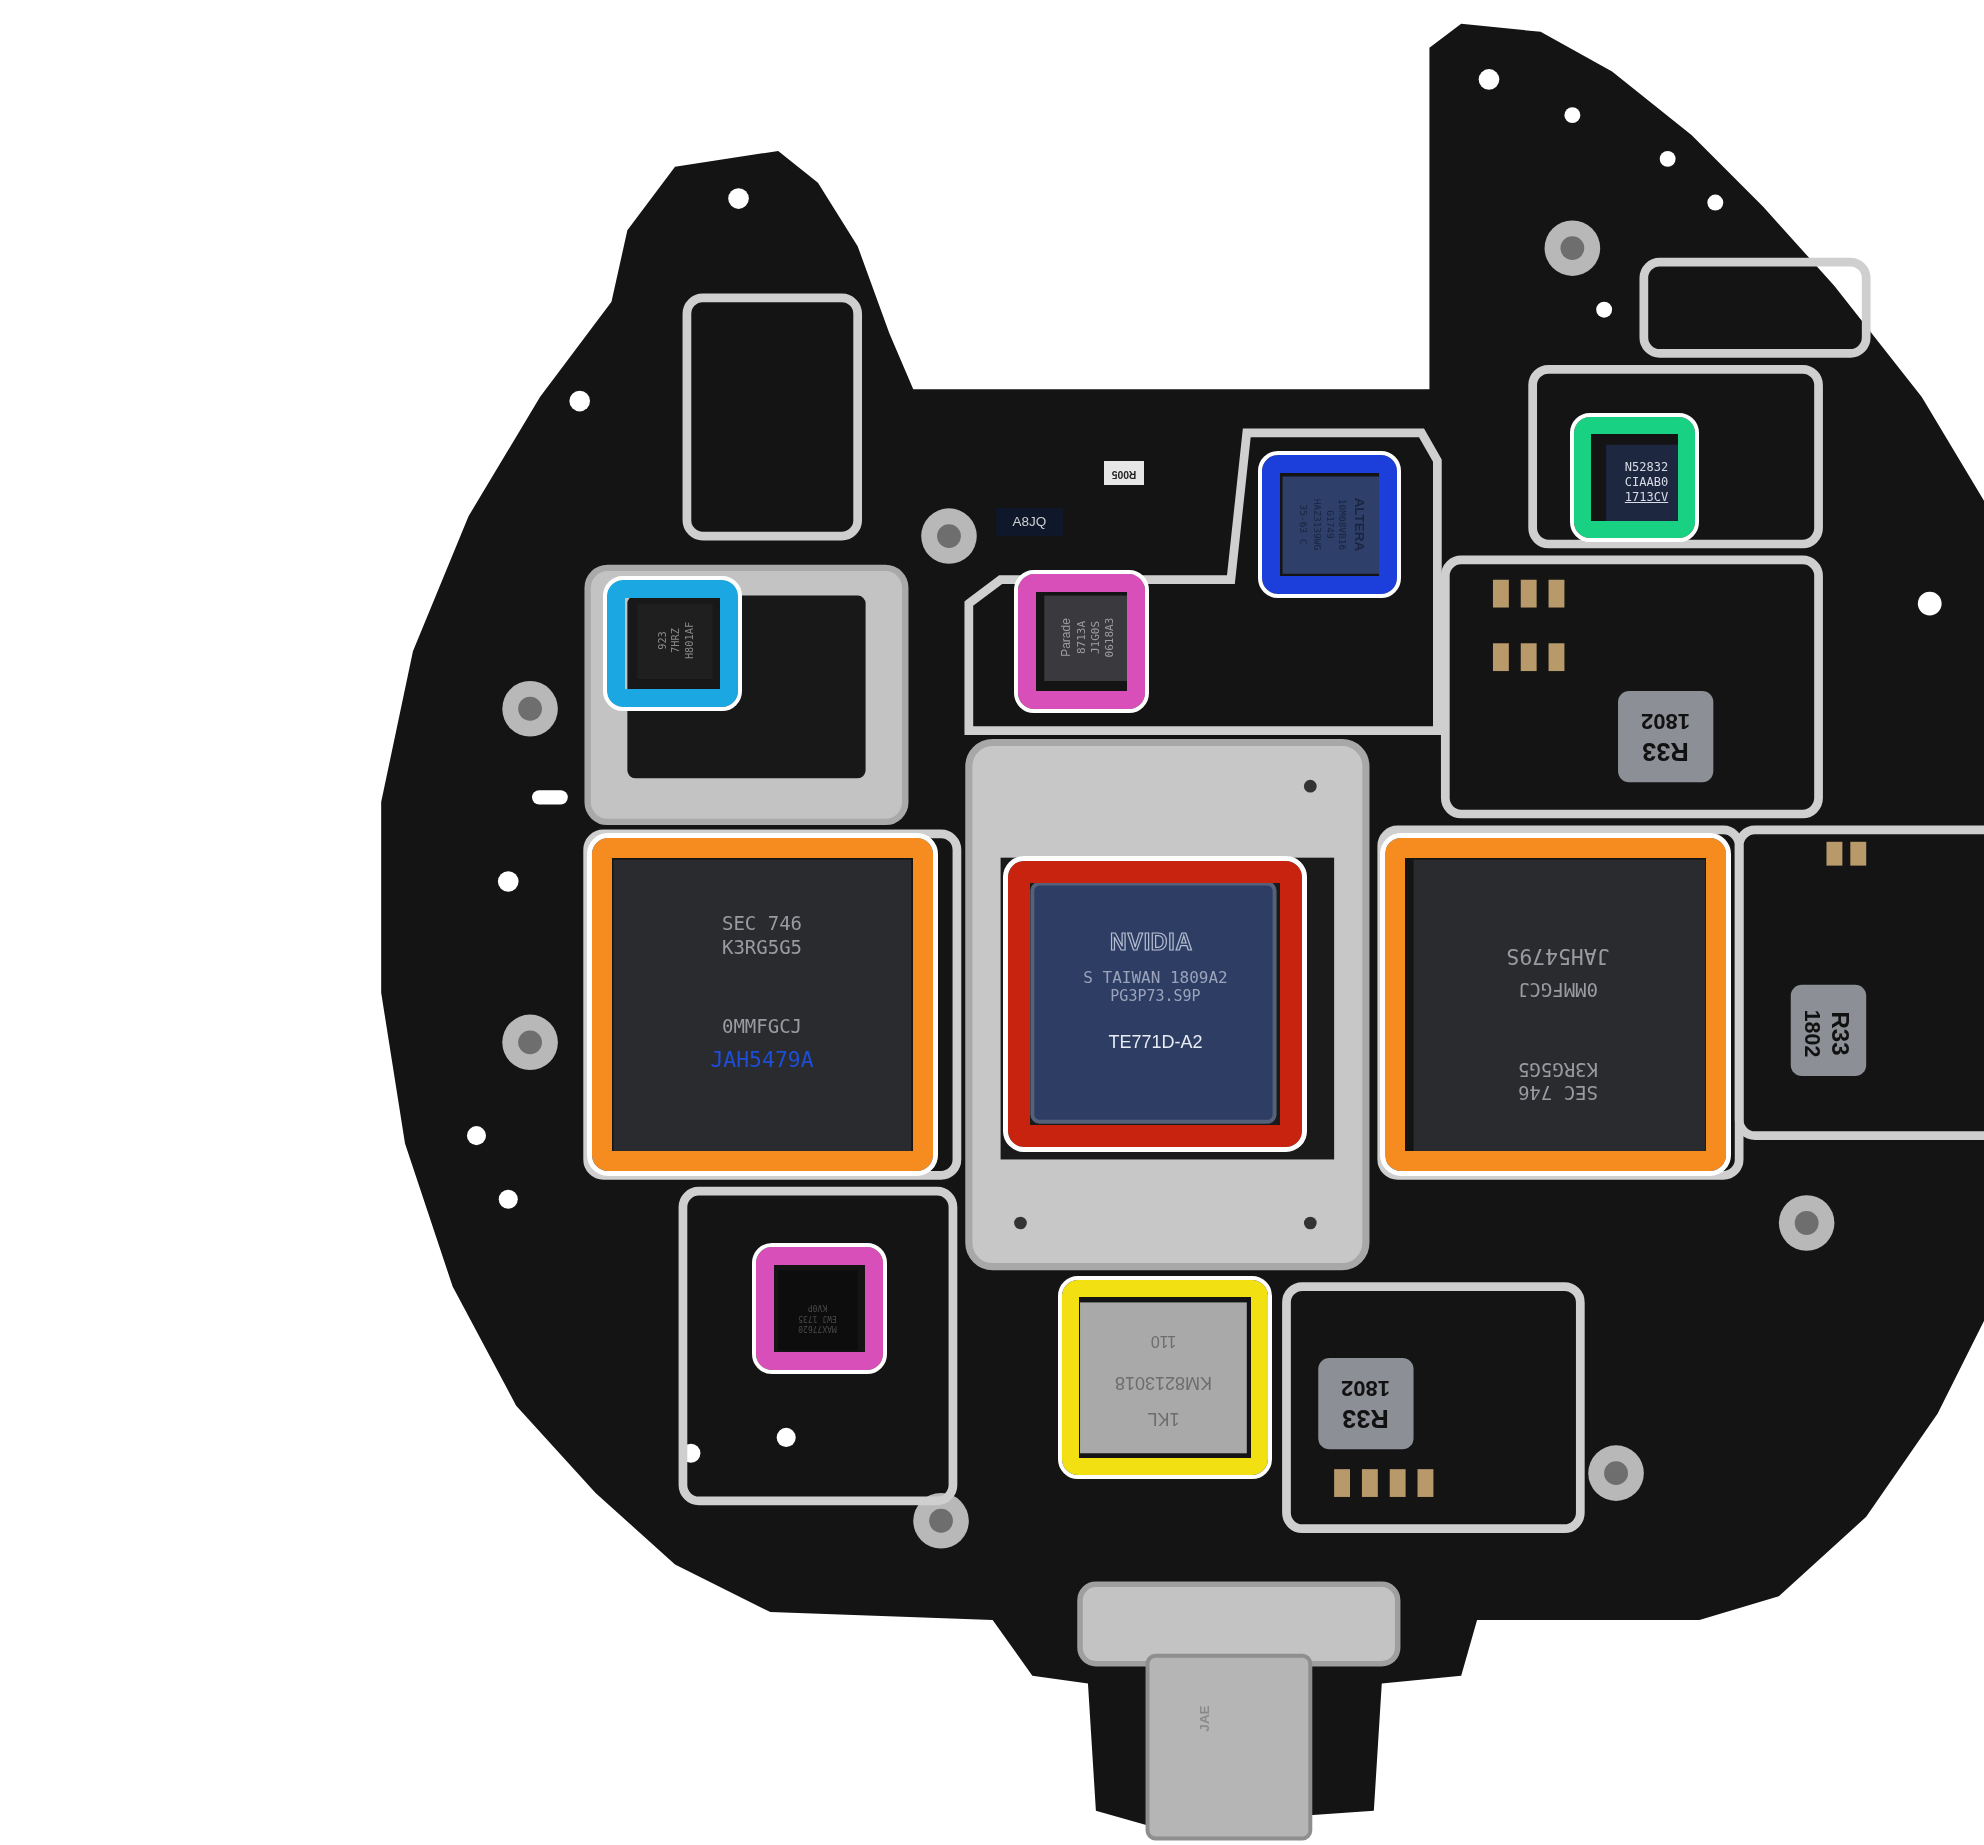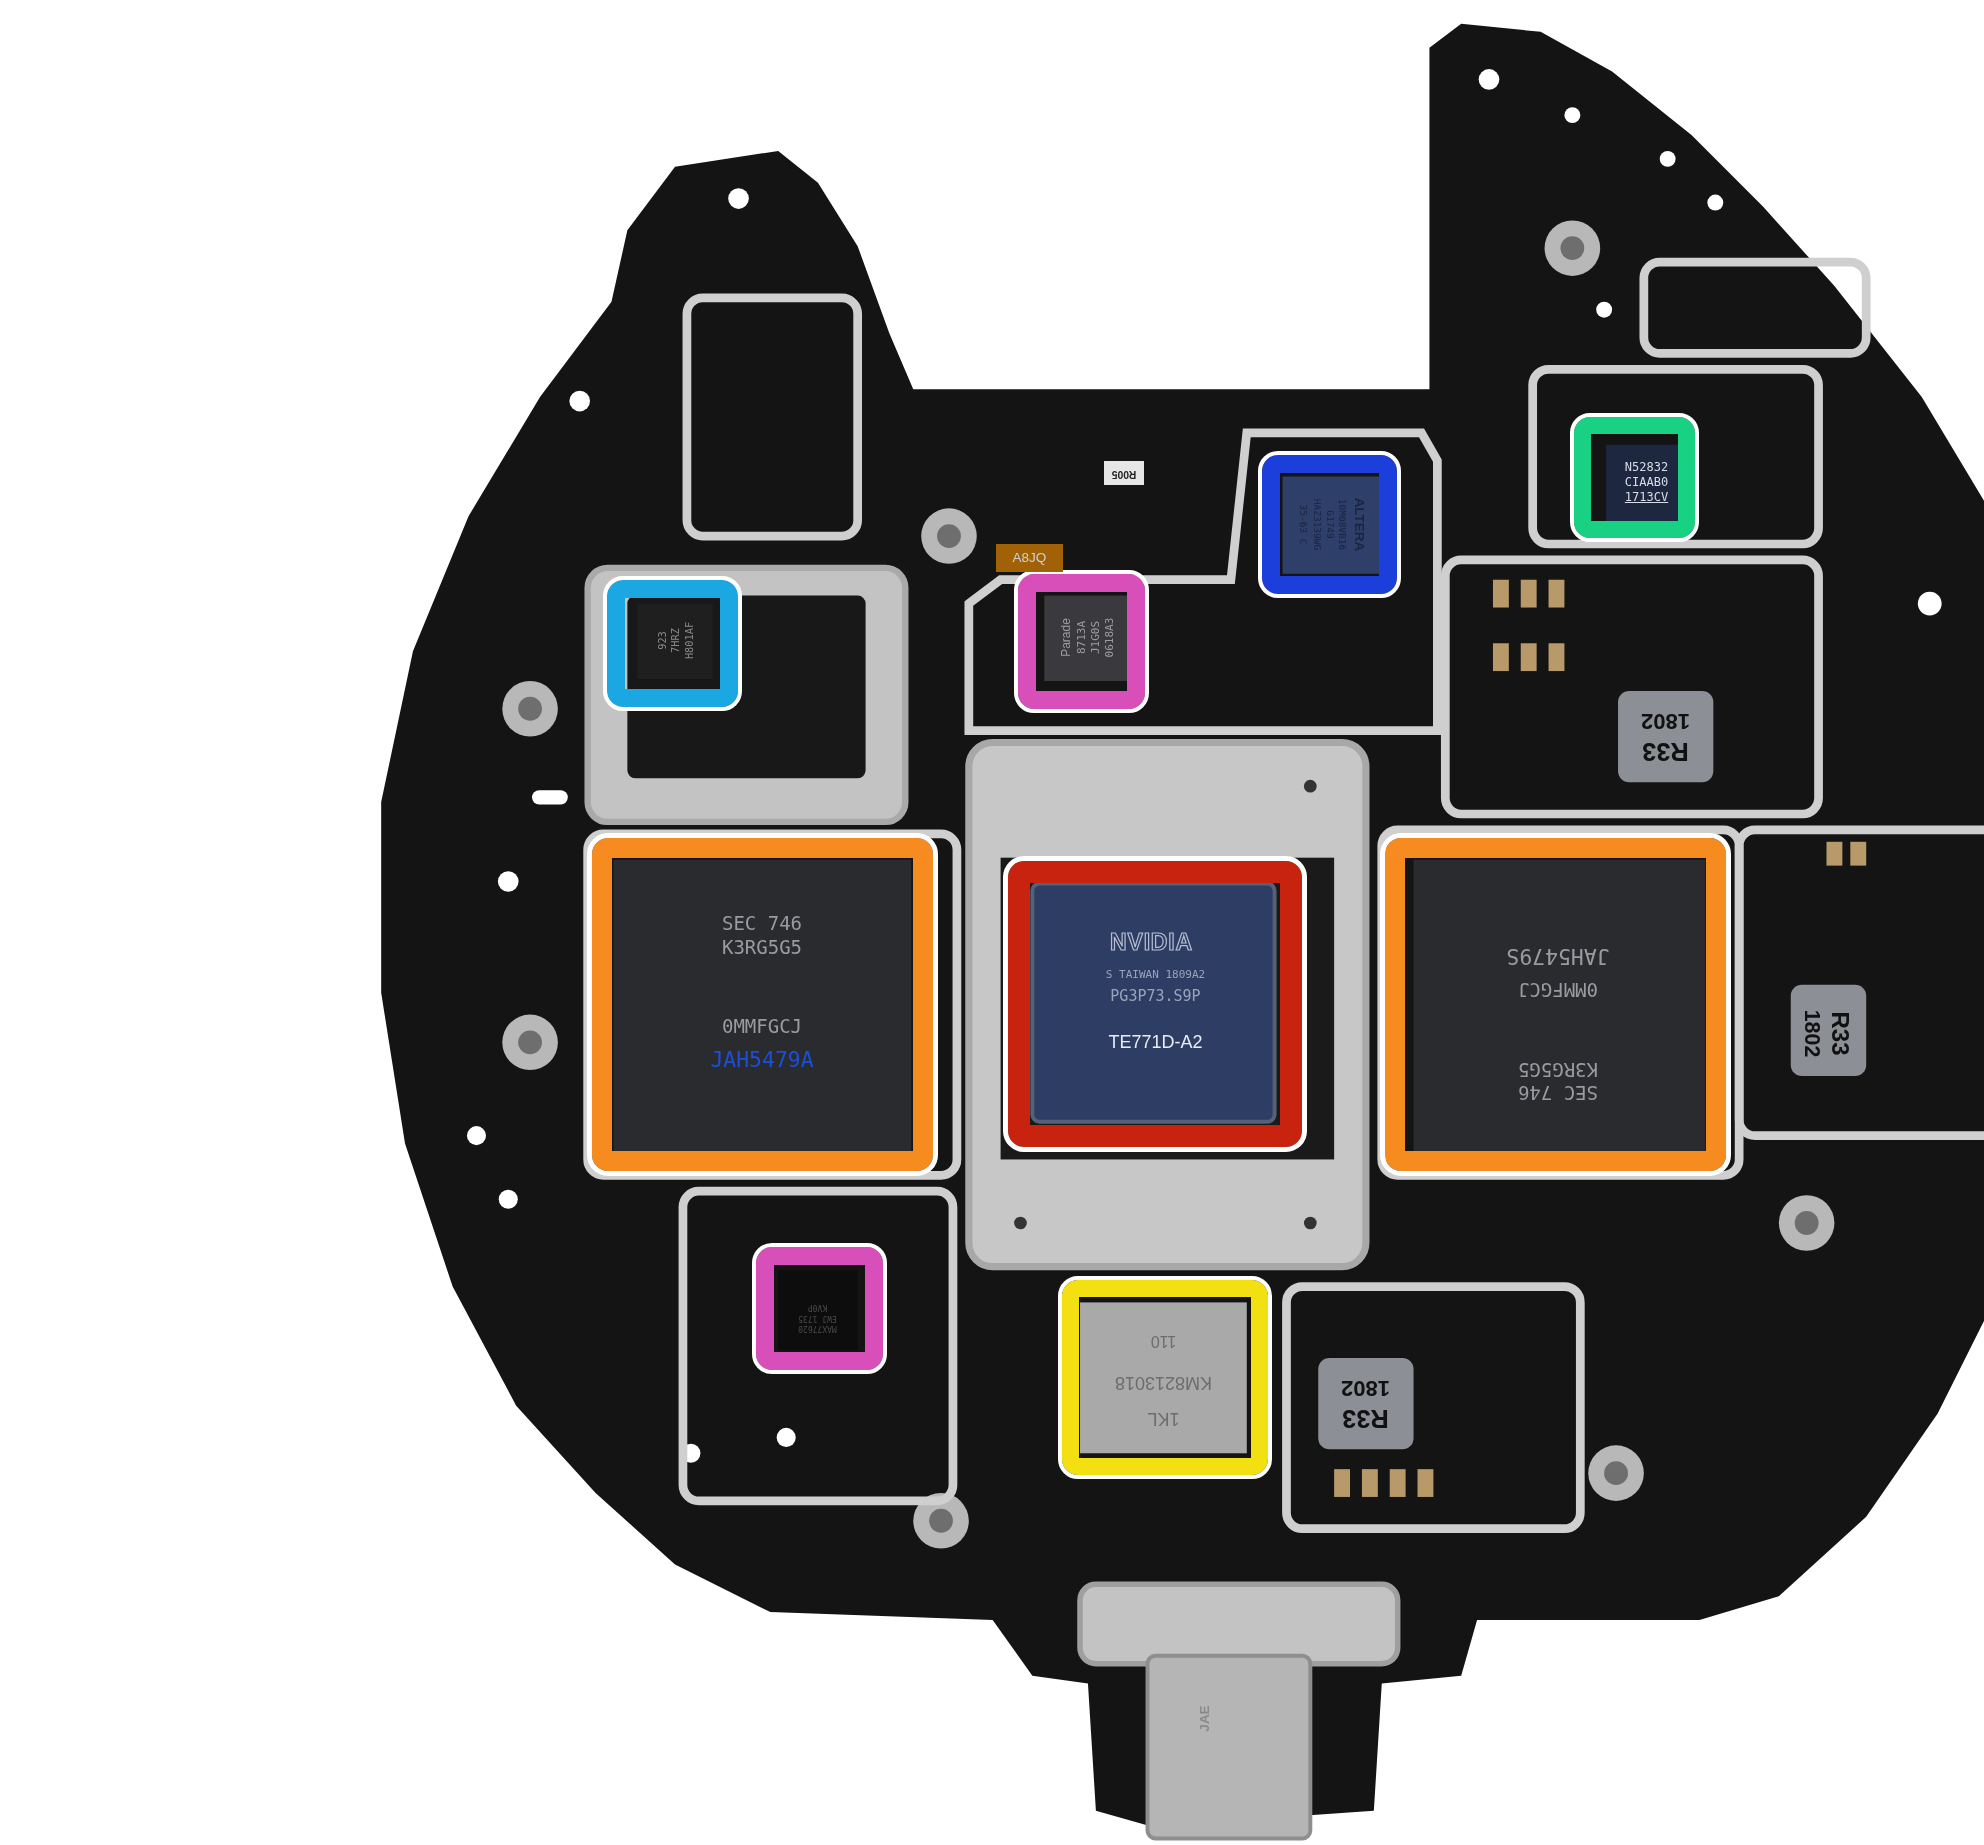--- a/index.html
+++ b/index.html
@@ -132,21 +132,21 @@
 
 <div class="hl" style="left:607px;top:580px;width:131px;height:127px;border:18px solid #1ba7e2;outline:4.8px solid #fff;"></div>
 
 <div class="hl" style="left:1018px;top:574px;width:127px;height:135px;border:18px solid #d94fba;outline:4.8px solid #fff;"></div>
 
 <div class="hl" style="left:756px;top:1247px;width:127px;height:123px;border:18px solid #d94fba;outline:4.8px solid #fff;"></div>
 
 <div class="hl" style="left:1062px;top:1280px;width:206px;height:195px;border:17.5px solid #f2e013;outline:4.8px solid #fff;"></div>
 
 <div class="chip-text sans" style="left:1088px;top:929px;width:127px;font-size:23px;font-weight:bold;color:transparent;-webkit-text-stroke:1.2px #b6bdd0;letter-spacing:0.8px;">NVIDIA</div>
-<div class="chip-text chip-label" style="left:1068px;top:969px;width:175px;font-size:11px;color:#9aa3ba;">S TAIWAN 1809A2</div>
+<div class="chip-text chip-label" style="left:1068px;top:969px;width:175px;font-size:16px;color:#9aa3ba;">S TAIWAN 1809A2</div>
 <div class="chip-text chip-label" style="left:1068px;top:988px;width:175px;font-size:15px;color:#9aa3ba;">PG3P73.S9P</div>
 <div class="chip-text sans" style="left:1068px;top:1032px;width:175px;font-size:18px;color:#e8ecf4;">TE771D-A2</div>
 
 <div class="chip-text chip-label" style="left:643px;top:913px;width:238px;font-size:19px;color:#9a9ba0;">SEC 746</div>
 <div class="chip-text chip-label" style="left:643px;top:937px;width:238px;font-size:19px;color:#9a9ba0;">K3RG5G5</div>
 <div class="chip-text chip-label" style="left:643px;top:1016px;width:238px;font-size:19px;color:#9a9ba0;">0MMFGCJ</div>
 <div class="chip-text chip-label" style="left:643px;top:1048px;width:238px;font-size:21.4px;color:#1d4ed8;">JAH5479A</div>
 
 <div class="abs" style="left:1413px;top:859px;width:292px;height:292px;transform:rotate(180deg);">
   <div class="chip-text chip-label" style="left:28px;top:48px;width:238px;font-size:19px;color:#9a9ba0;">SEC 746</div>
@@ -201,17 +201,17 @@
   <div class="chip-text sans" style="left:0;top:38px;width:91px;font-size:21.4px;font-weight:bold;color:#111;">1802</div>
 </div>
 <div class="abs" style="left:1318px;top:1358px;width:95px;height:91px;transform:rotate(180deg);">
   <div class="chip-text sans" style="left:0;top:48px;width:95px;font-size:22px;font-weight:bold;color:#111;">1802</div>
   <div class="chip-text sans" style="left:0;top:16px;width:95px;font-size:25.4px;font-weight:bold;color:#111;">R33</div>
 </div>
 
 <div class="abs" style="left:1104px;top:461px;width:40px;height:24px;background:#e6e6e6;transform:rotate(180deg);">
   <div class="chip-text sans" style="left:0;top:4.8px;width:40px;font-size:10.3px;font-weight:bold;color:#222;">R005</div>
 </div>
-<div class="abs" style="left:996px;top:508px;width:67px;height:28px;background:#a16207;margin-top:36px;">
+<div class="abs" style="left:996px;top:508px;width:67px;height:28px;background:#0f172a;">
   <div class="chip-text sans" style="left:0;top:6.4px;width:67px;font-size:13.5px;color:#d0d0d0;">A8JQ</div>
 </div>
 <div class="abs" style="left:1191px;top:1711px;font-size:13.5px;font-family:'Liberation Sans',sans-serif;font-weight:bold;color:#8a8a8a;transform:rotate(-90deg);">JAE</div>
 
 
 </body></html>

